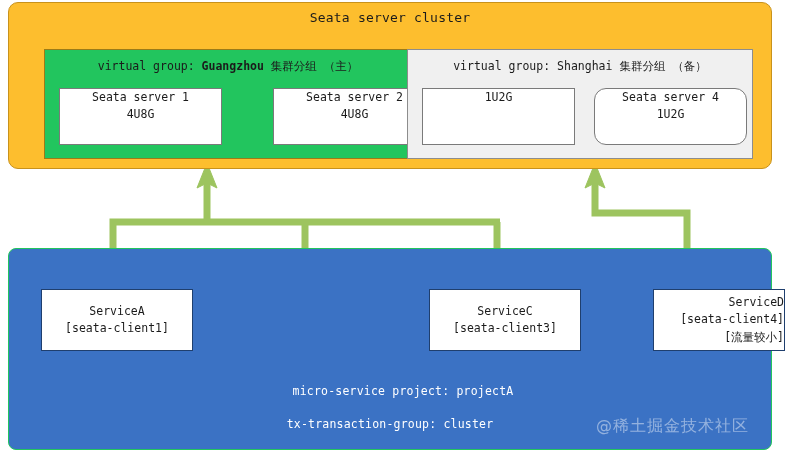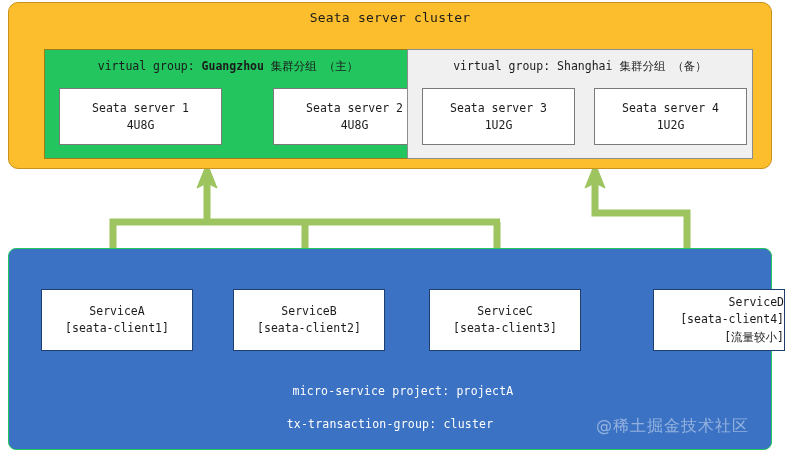--- a/index.html
+++ b/index.html
@@ -18,26 +18,26 @@
 
   .vgroup{position:absolute;top:46px;height:108px;border:1px solid #9a7b18;}
   .vgroup.primary{left:35px;width:366px;background:#22c55e;}
   .vgroup.backup{left:398px;width:344px;background:#F0F0F0;border-color:#8d8d8d;}
   .vgroup-title{position:absolute;left:0;top:9px;width:100%;text-align:center;
                 font-size:11.5px;color:#1b1b1b;white-space:nowrap;}
   .vgroup-title .bold{font-weight:bold;}
 
   .srv{position:absolute;top:38px;height:57px;background:#FFFFFF;
        border:1px solid #7a7a7a;box-sizing:border-box;
-       display:flex;flex-direction:column;align-items:center;justify-content:center;
+       display:flex;flex-direction:column;align-items:center;justify-content:flex-start;
        font-size:11.5px;color:#1b1b1b;line-height:1.45;}
   .vgroup.primary .srv.s1{left:14px;width:163px;}
   .vgroup.primary .srv.s2{left:196px;width:163px;margin-left:32px;}
   .vgroup.backup  .srv.s1{left:14px;width:153px;}
-  .vgroup.backup  .srv.s2{left:186px;width:153px;}
+  .vgroup.backup  .srv.s2{left:186px;width:153px;border-radius:12px;}
 
   
   .clients{position:absolute;left:8px;top:248px;width:762px;height:200px;
            background:#3B72C4;border:1px solid #22c55e;border-radius:8px;z-index:2;}
   .svc{position:absolute;top:40px;height:62px;background:#FFFFFF;
        border:1px solid #1f3f6e;box-sizing:border-box;
        display:flex;flex-direction:column;align-items:center;justify-content:center;
        font-size:11.5px;color:#1b1b1b;line-height:1.5;}
   .svc.a{left:32px;width:152px;}
   .svc.b{left:224px;width:152px;}
@@ -92,38 +92,33 @@
       </div>
     </div>
 
     <div class="vgroup backup">
       <div class="vgroup-title">
         <span>virtual group:</span>
         <span>Shanghai</span>
         <span>集群分组 （备）</span>
       </div>
       <div class="srv s1">
-        <div>Seata server 3</div>
         <div>1U2G</div>
       </div>
       <div class="srv s2">
         <div>Seata server 4</div>
         <div>1U2G</div>
       </div>
     </div>
   </div>
 
   <div class="clients">
     <div class="svc a">
       <div>ServiceA</div>
       <div>[seata-client1]</div>
-    </div>
-    <div class="svc b">
-      <div>ServiceB</div>
-      <div>[seata-client2]</div>
     </div>
     <div class="svc c">
       <div>ServiceC</div>
       <div>[seata-client3]</div>
     </div>
     <div class="svc d">
       <div>ServiceD</div>
       <div>[seata-client4]</div>
       <div>[流量较小]</div>
     </div>

